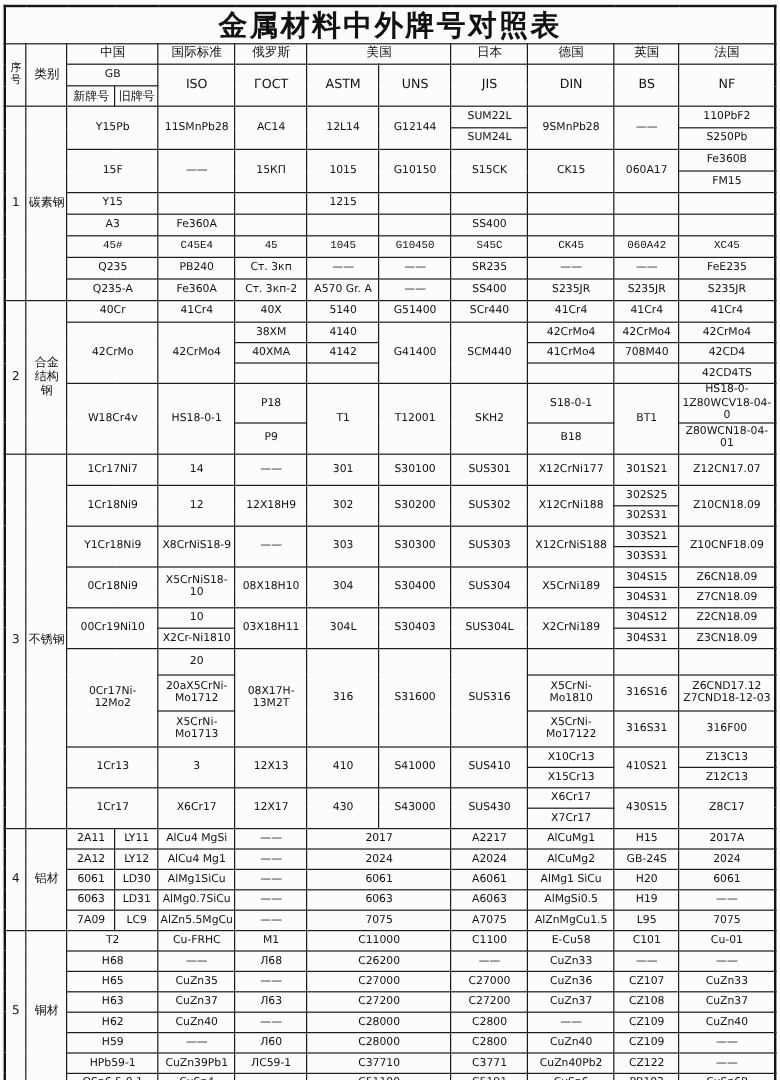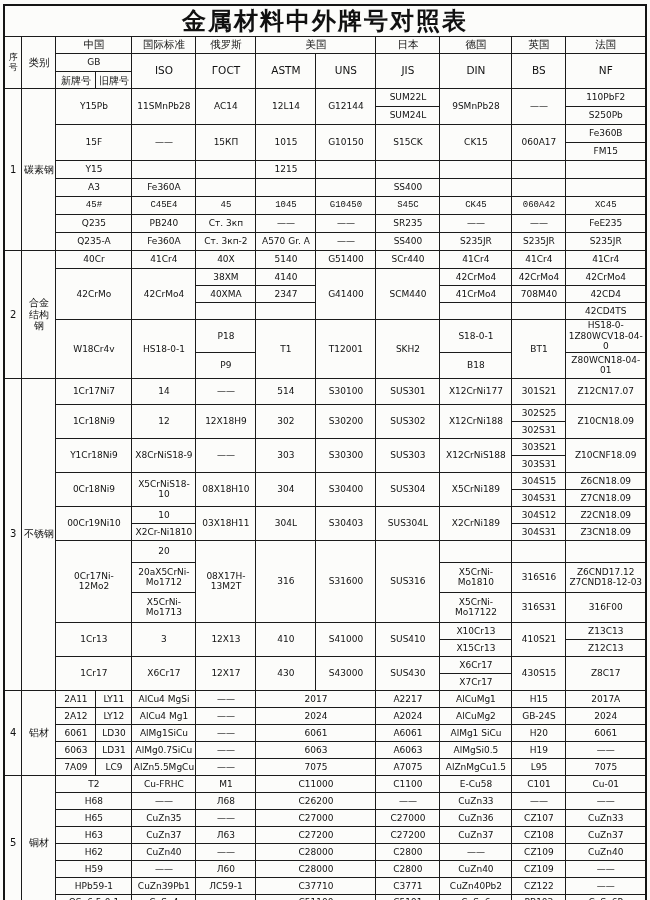--- a/index.html
+++ b/index.html
@@ -176,21 +176,21 @@
           <td>38XM</td>
           <td>4140</td>
           <td rowspan="3">G41400</td>
           <td rowspan="3">SCM440</td>
           <td>42CrMo4</td>
           <td>42CrMo4</td>
           <td>42CrMo4</td>
         </tr>
         <tr style="height: 17px;">
           <td>40XMA</td>
-          <td>2347</td>
+          <td>4142</td>
           <td>41CrMo4</td>
           <td>708M40</td>
           <td>42CD4</td>
         </tr>
         <tr style="height: 17px;">
           <td></td>
           <td></td>
           <td></td>
           <td></td>
           <td>42CD4TS</td>
@@ -211,21 +211,21 @@
           <td>P9</td>
           <td>B18</td>
           <td>Z80WCN18-04-01</td>
         </tr>
         <tr style="height: 26px;">
           <td rowspan="16" class="num">3</td>
           <td rowspan="16" class="cat">不锈钢</td>
           <td colspan="2">1Cr17Ni7</td>
           <td>14</td>
           <td>——</td>
-          <td>514</td>
+          <td>301</td>
           <td>S30100</td>
           <td>SUS301</td>
           <td>X12CrNi177</td>
           <td>301S21</td>
           <td>Z12CN17.07</td>
         </tr>
         <tr style="height: 17px;">
           <td rowspan="2" colspan="2">1Cr18Ni9</td>
           <td rowspan="2">12</td>
           <td rowspan="2">12X18H9</td>

